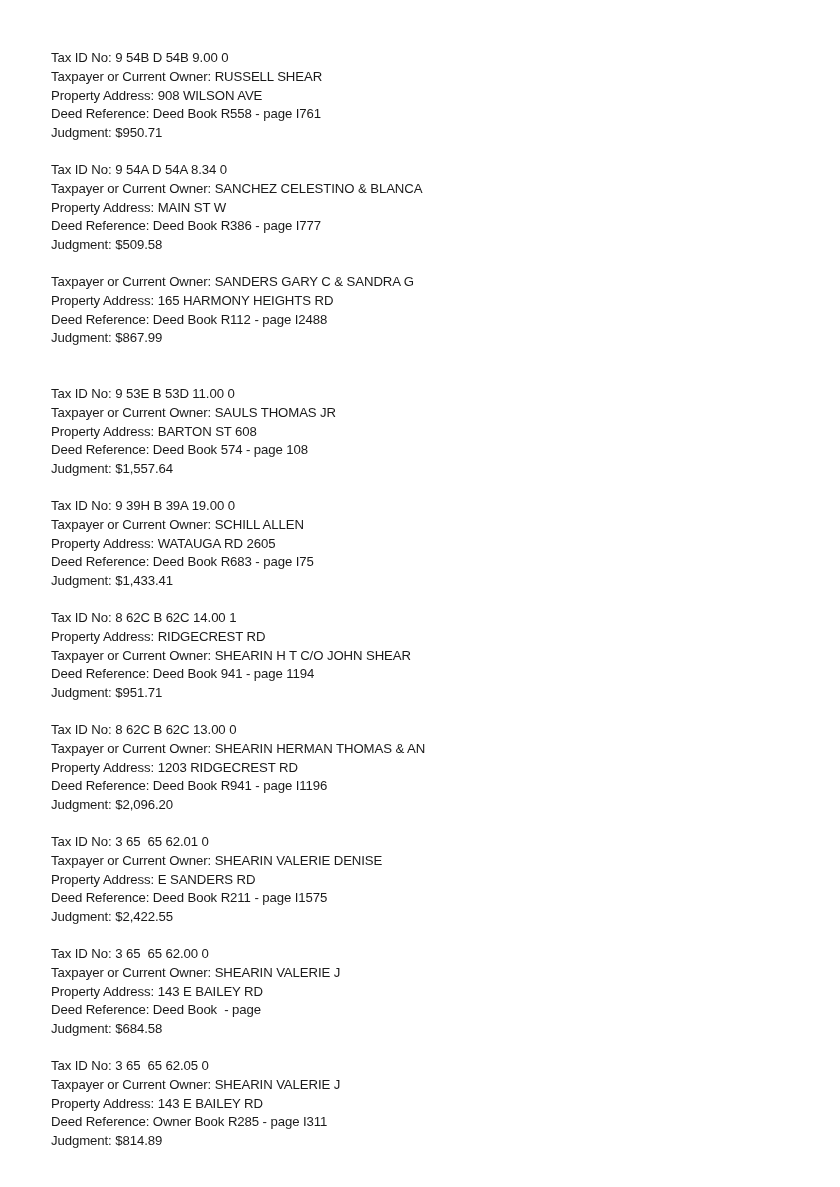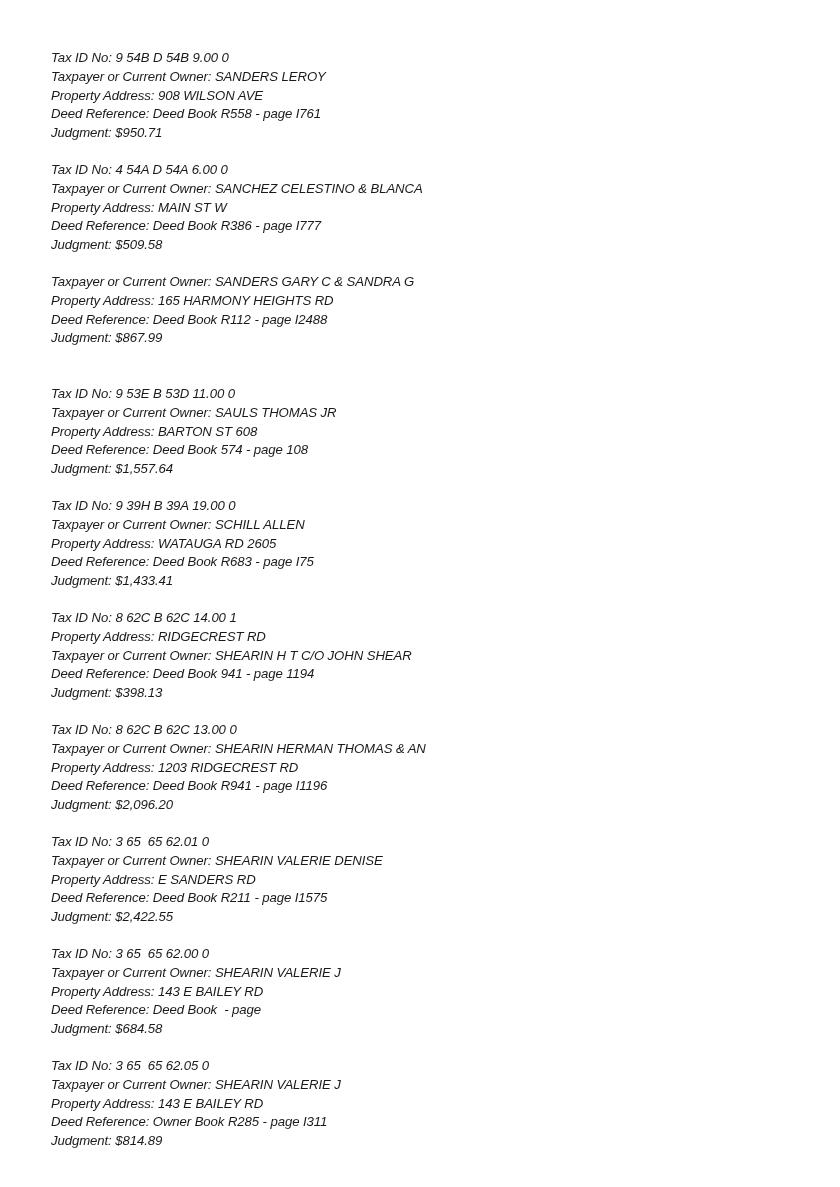--- a/index.html
+++ b/index.html
@@ -17,45 +17,44 @@
     }
     .page {
       position: absolute;
       left: 51px;
       top: 49px;
       width: 760px;
     }
     .record {
       height: 112px;
       margin: 0;
-      font-style: italic;
     }
     .line {
       font-size: 13.2px;
       line-height: 18.8px;
       height: 18.8px;
       white-space: pre;
       letter-spacing: -0.1px;
     }
   </style>
 </head>
 <body>
 
 <div class="page">
 
   <div class="record">
     <div class="line"><span>Tax ID No: </span><span>9 54B D 54B 9.00 0</span></div>
-    <div class="line"><span>Taxpayer or Current Owner: </span><span>SANDERS LEROY</span></div>
+    <div class="line"><span>Taxpayer or Current Owner: </span><span>RUSSELL SHEAR</span></div>
     <div class="line"><span>Property Address: </span><span>908 WILSON AVE</span></div>
     <div class="line"><span>Deed Reference: </span><span>Deed Book R558 - page I761</span></div>
     <div class="line"><span>Judgment: </span><span>$950.71</span></div>
   </div>
 
   <div class="record">
-    <div class="line"><span>Tax ID No: </span><span>4 54A D 54A 6.00 0</span></div>
+    <div class="line"><span>Tax ID No: </span><span>9 54A D 54A 8.34 0</span></div>
     <div class="line"><span>Taxpayer or Current Owner: </span><span>SANCHEZ CELESTINO &amp; BLANCA</span></div>
     <div class="line"><span>Property Address: </span><span>MAIN ST W</span></div>
     <div class="line"><span>Deed Reference: </span><span>Deed Book R386 - page I777</span></div>
     <div class="line"><span>Judgment: </span><span>$509.58</span></div>
   </div>
 
   <div class="record">
     <div class="line"><span>Taxpayer or Current Owner: </span><span>SANDERS GARY C &amp; SANDRA G</span></div>
     <div class="line"><span>Property Address: </span><span>165 HARMONY HEIGHTS RD</span></div>
     <div class="line"><span>Deed Reference: </span><span>Deed Book R112 - page I2488</span></div>
@@ -76,21 +75,21 @@
     <div class="line"><span>Property Address: </span><span>WATAUGA RD 2605</span></div>
     <div class="line"><span>Deed Reference: </span><span>Deed Book R683 - page I75</span></div>
     <div class="line"><span>Judgment: </span><span>$1,433.41</span></div>
   </div>
 
   <div class="record">
     <div class="line"><span>Tax ID No: </span><span>8 62C B 62C 14.00 1</span></div>
     <div class="line"><span>Property Address: </span><span>RIDGECREST RD</span></div>
     <div class="line"><span>Taxpayer or Current Owner: </span><span>SHEARIN H T C/O JOHN SHEAR</span></div>
     <div class="line"><span>Deed Reference: </span><span>Deed Book 941 - page 1194</span></div>
-    <div class="line"><span>Judgment: </span><span>$398.13</span></div>
+    <div class="line"><span>Judgment: </span><span>$951.71</span></div>
   </div>
 
   <div class="record">
     <div class="line"><span>Tax ID No: </span><span>8 62C B 62C 13.00 0</span></div>
     <div class="line"><span>Taxpayer or Current Owner: </span><span>SHEARIN HERMAN THOMAS &amp; AN</span></div>
     <div class="line"><span>Property Address: </span><span>1203 RIDGECREST RD</span></div>
     <div class="line"><span>Deed Reference: </span><span>Deed Book R941 - page I1196</span></div>
     <div class="line"><span>Judgment: </span><span>$2,096.20</span></div>
   </div>
 

